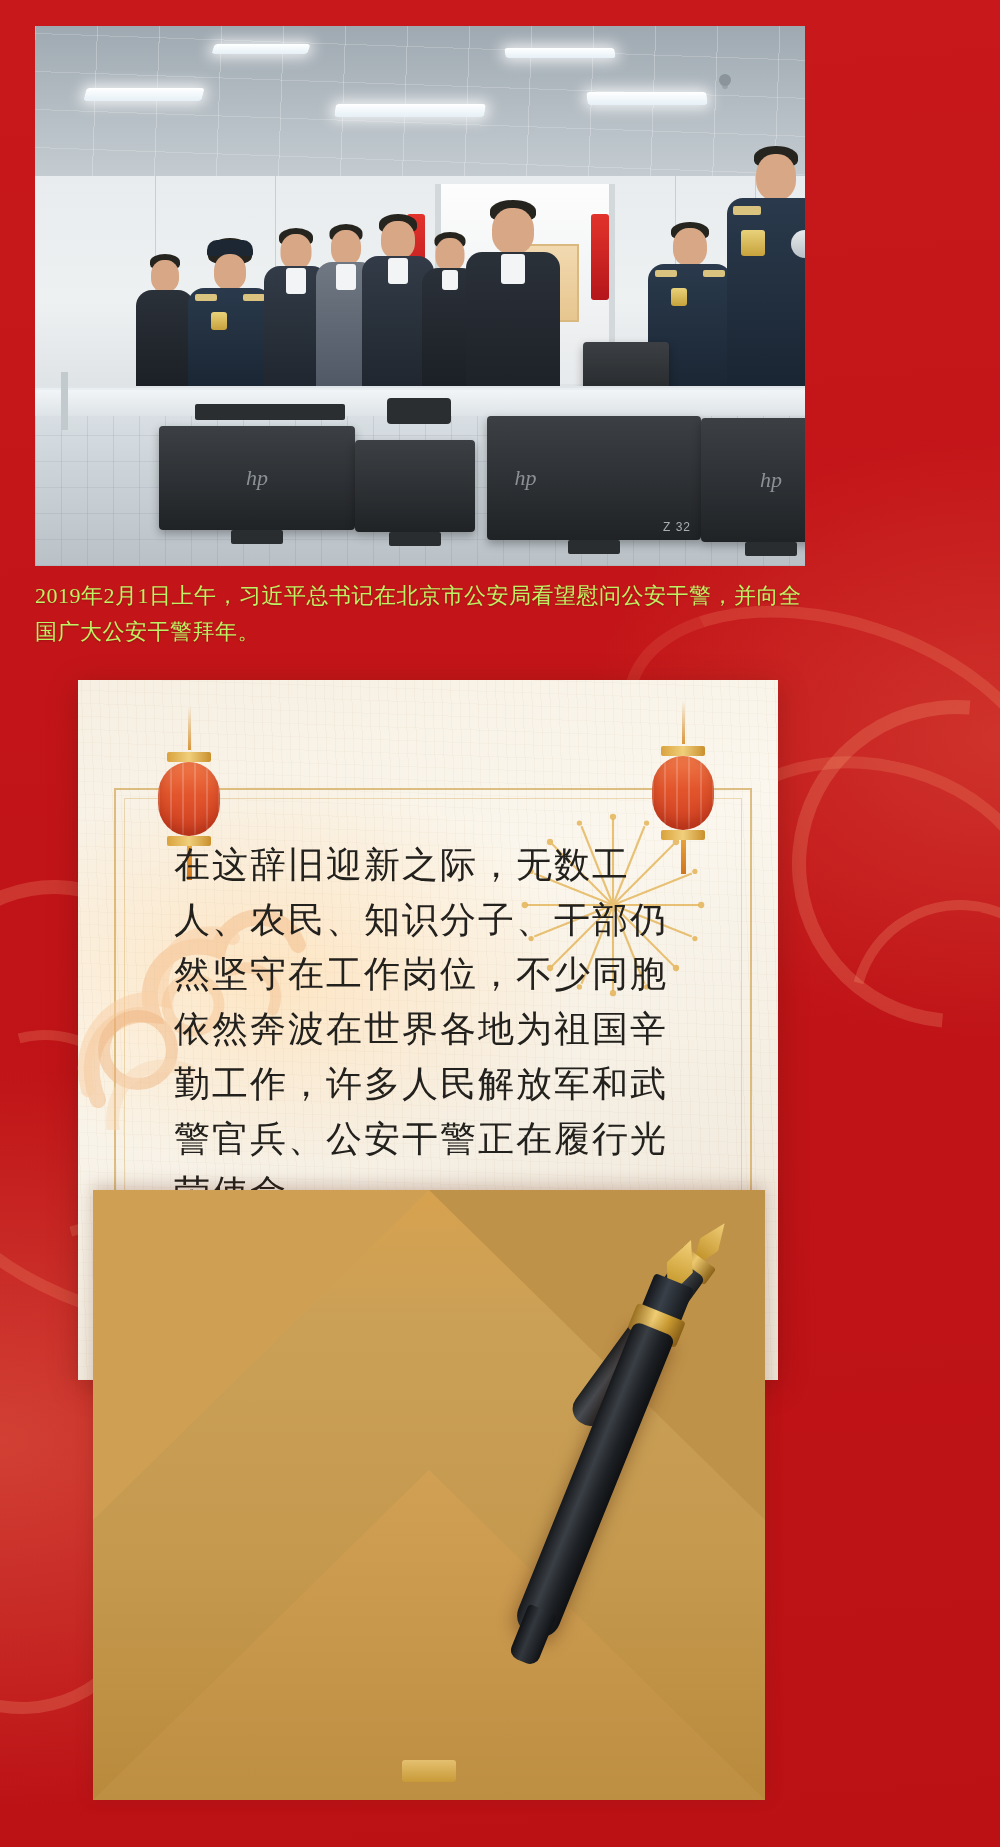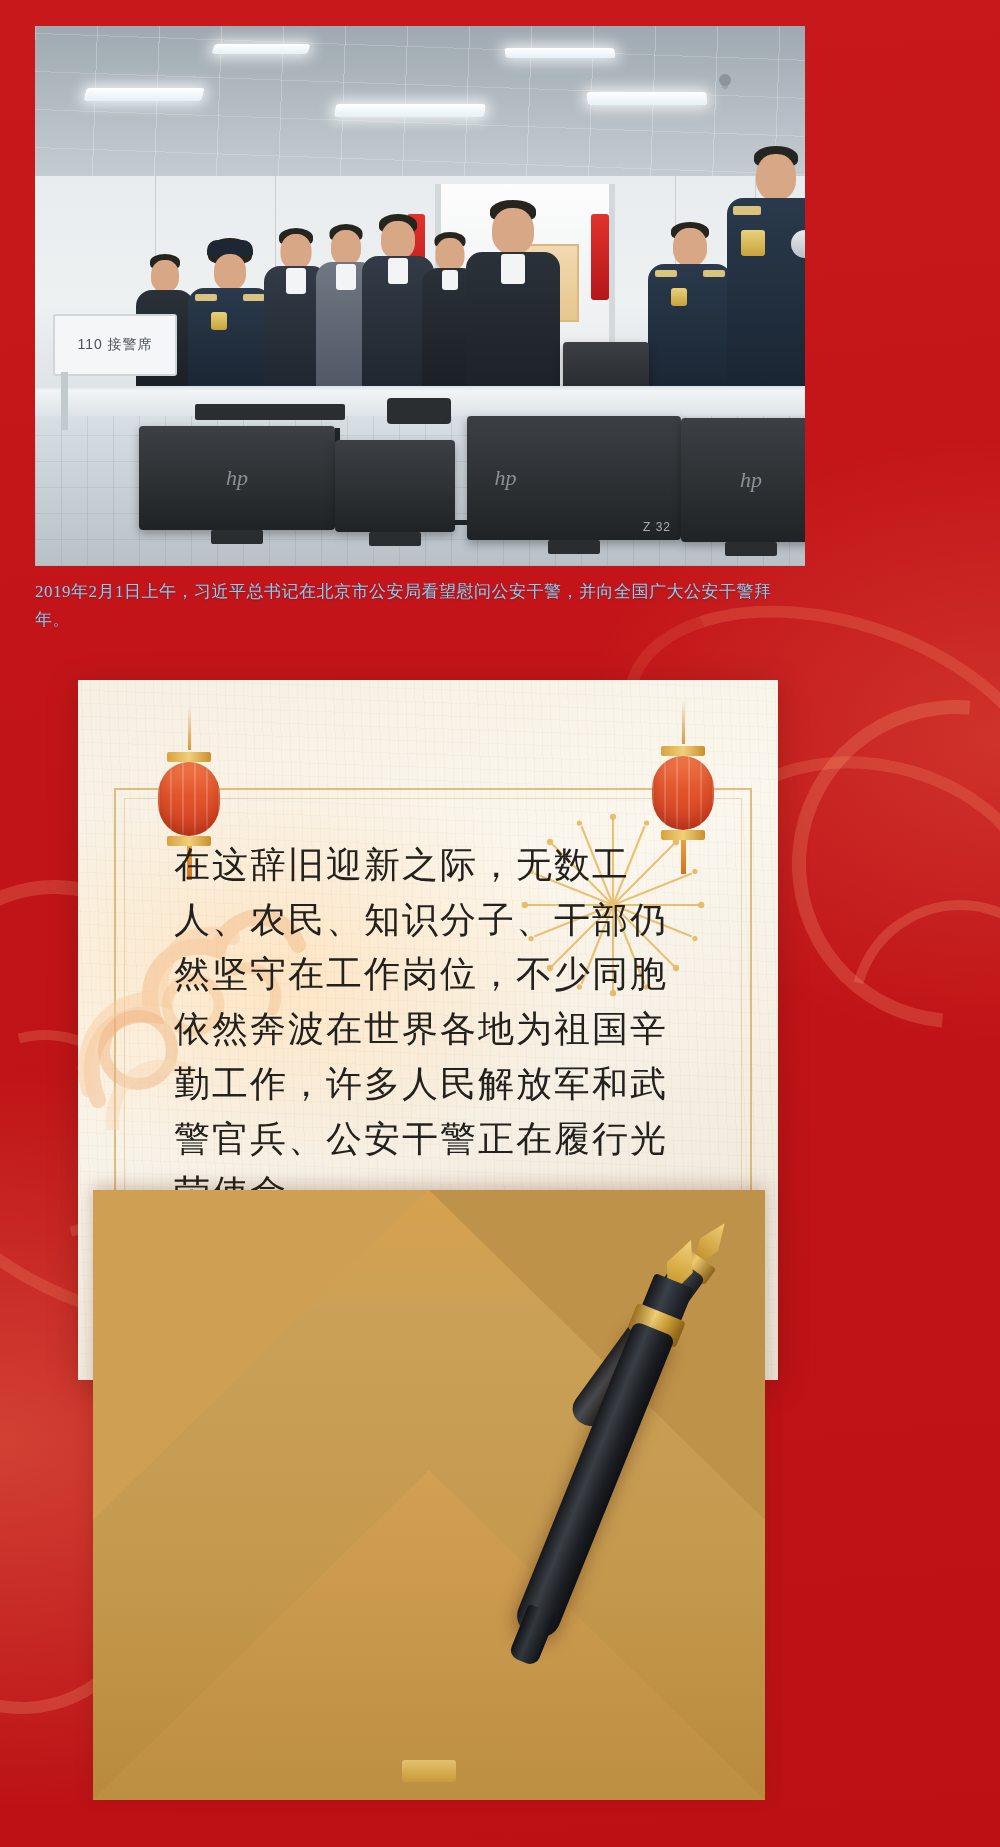--- a/index.html
+++ b/index.html
@@ -143,20 +143,21 @@
   }
   .sign-post {
     position: absolute; left: 26px; top: 346px; width: 7px; height: 58px; background: #c3cace;
   }
   
   .monitor {
     position: absolute;
     background: linear-gradient(180deg,#3c4044,#202326);
     border-radius: 4px;
     box-shadow: 0 4px 10px rgba(0,0,0,0.3);
+    margin-left: 20px;
   }
   .monitor::after {
     content: "";
     position: absolute; left: 50%; bottom: -14px; margin-left: -26px;
     width: 52px; height: 14px; background: #2a2d30; border-radius: 2px;
   }
   .m1 { left: 104px; top: 400px; width: 196px; height: 104px; }
   .m2 { left: 300px; top: 414px; width: 120px; height: 92px; }
   .m3 { left: 432px; top: 390px; width: 214px; height: 124px; }
   .m4 { left: 646px; top: 392px; width: 140px; height: 124px; }
@@ -219,22 +220,22 @@
     position: absolute; width: 22px; height: 7px; border-radius: 2px;
     background: #d9c37f;
   }
 
   
   .caption {
     position: absolute;
     left: 35px;
     top: 578px;
     width: 770px;
-    color: #7dd3fc;
-    font-size: 17px;
+    color: #bef264;
+    font-size: 22px;
     line-height: 1.62;
     letter-spacing: 0.5px;
     text-shadow: 0 1px 2px rgba(0,0,0,0.22);
   }
 
   
   .letter-wrap {
     position: absolute;
     left: 78px;
     top: 680px;
@@ -537,21 +538,20 @@
     <div class="monitor m3">
       <span class="hp" style="left:18%;">hp</span>
       <span class="mon-label">Z 32</span>
     </div>
     <div class="monitor m4">
       <span class="hp">hp</span>
     </div>
     <div class="keyboard"></div>
     <div class="phone"></div>
 
-    <div class="sign-110">110 接警席</div>
     <div class="sign-post"></div>
   </div>
 </div>
 
 <div class="caption">2019年2月1日上午，习近平总书记在北京市公安局看望慰问公安干警，并向全国广大公安干警拜年。</div>
 
 <div class="letter-wrap">
 
   <div class="scroll-paper">
     <div class="paper-texture"></div>

